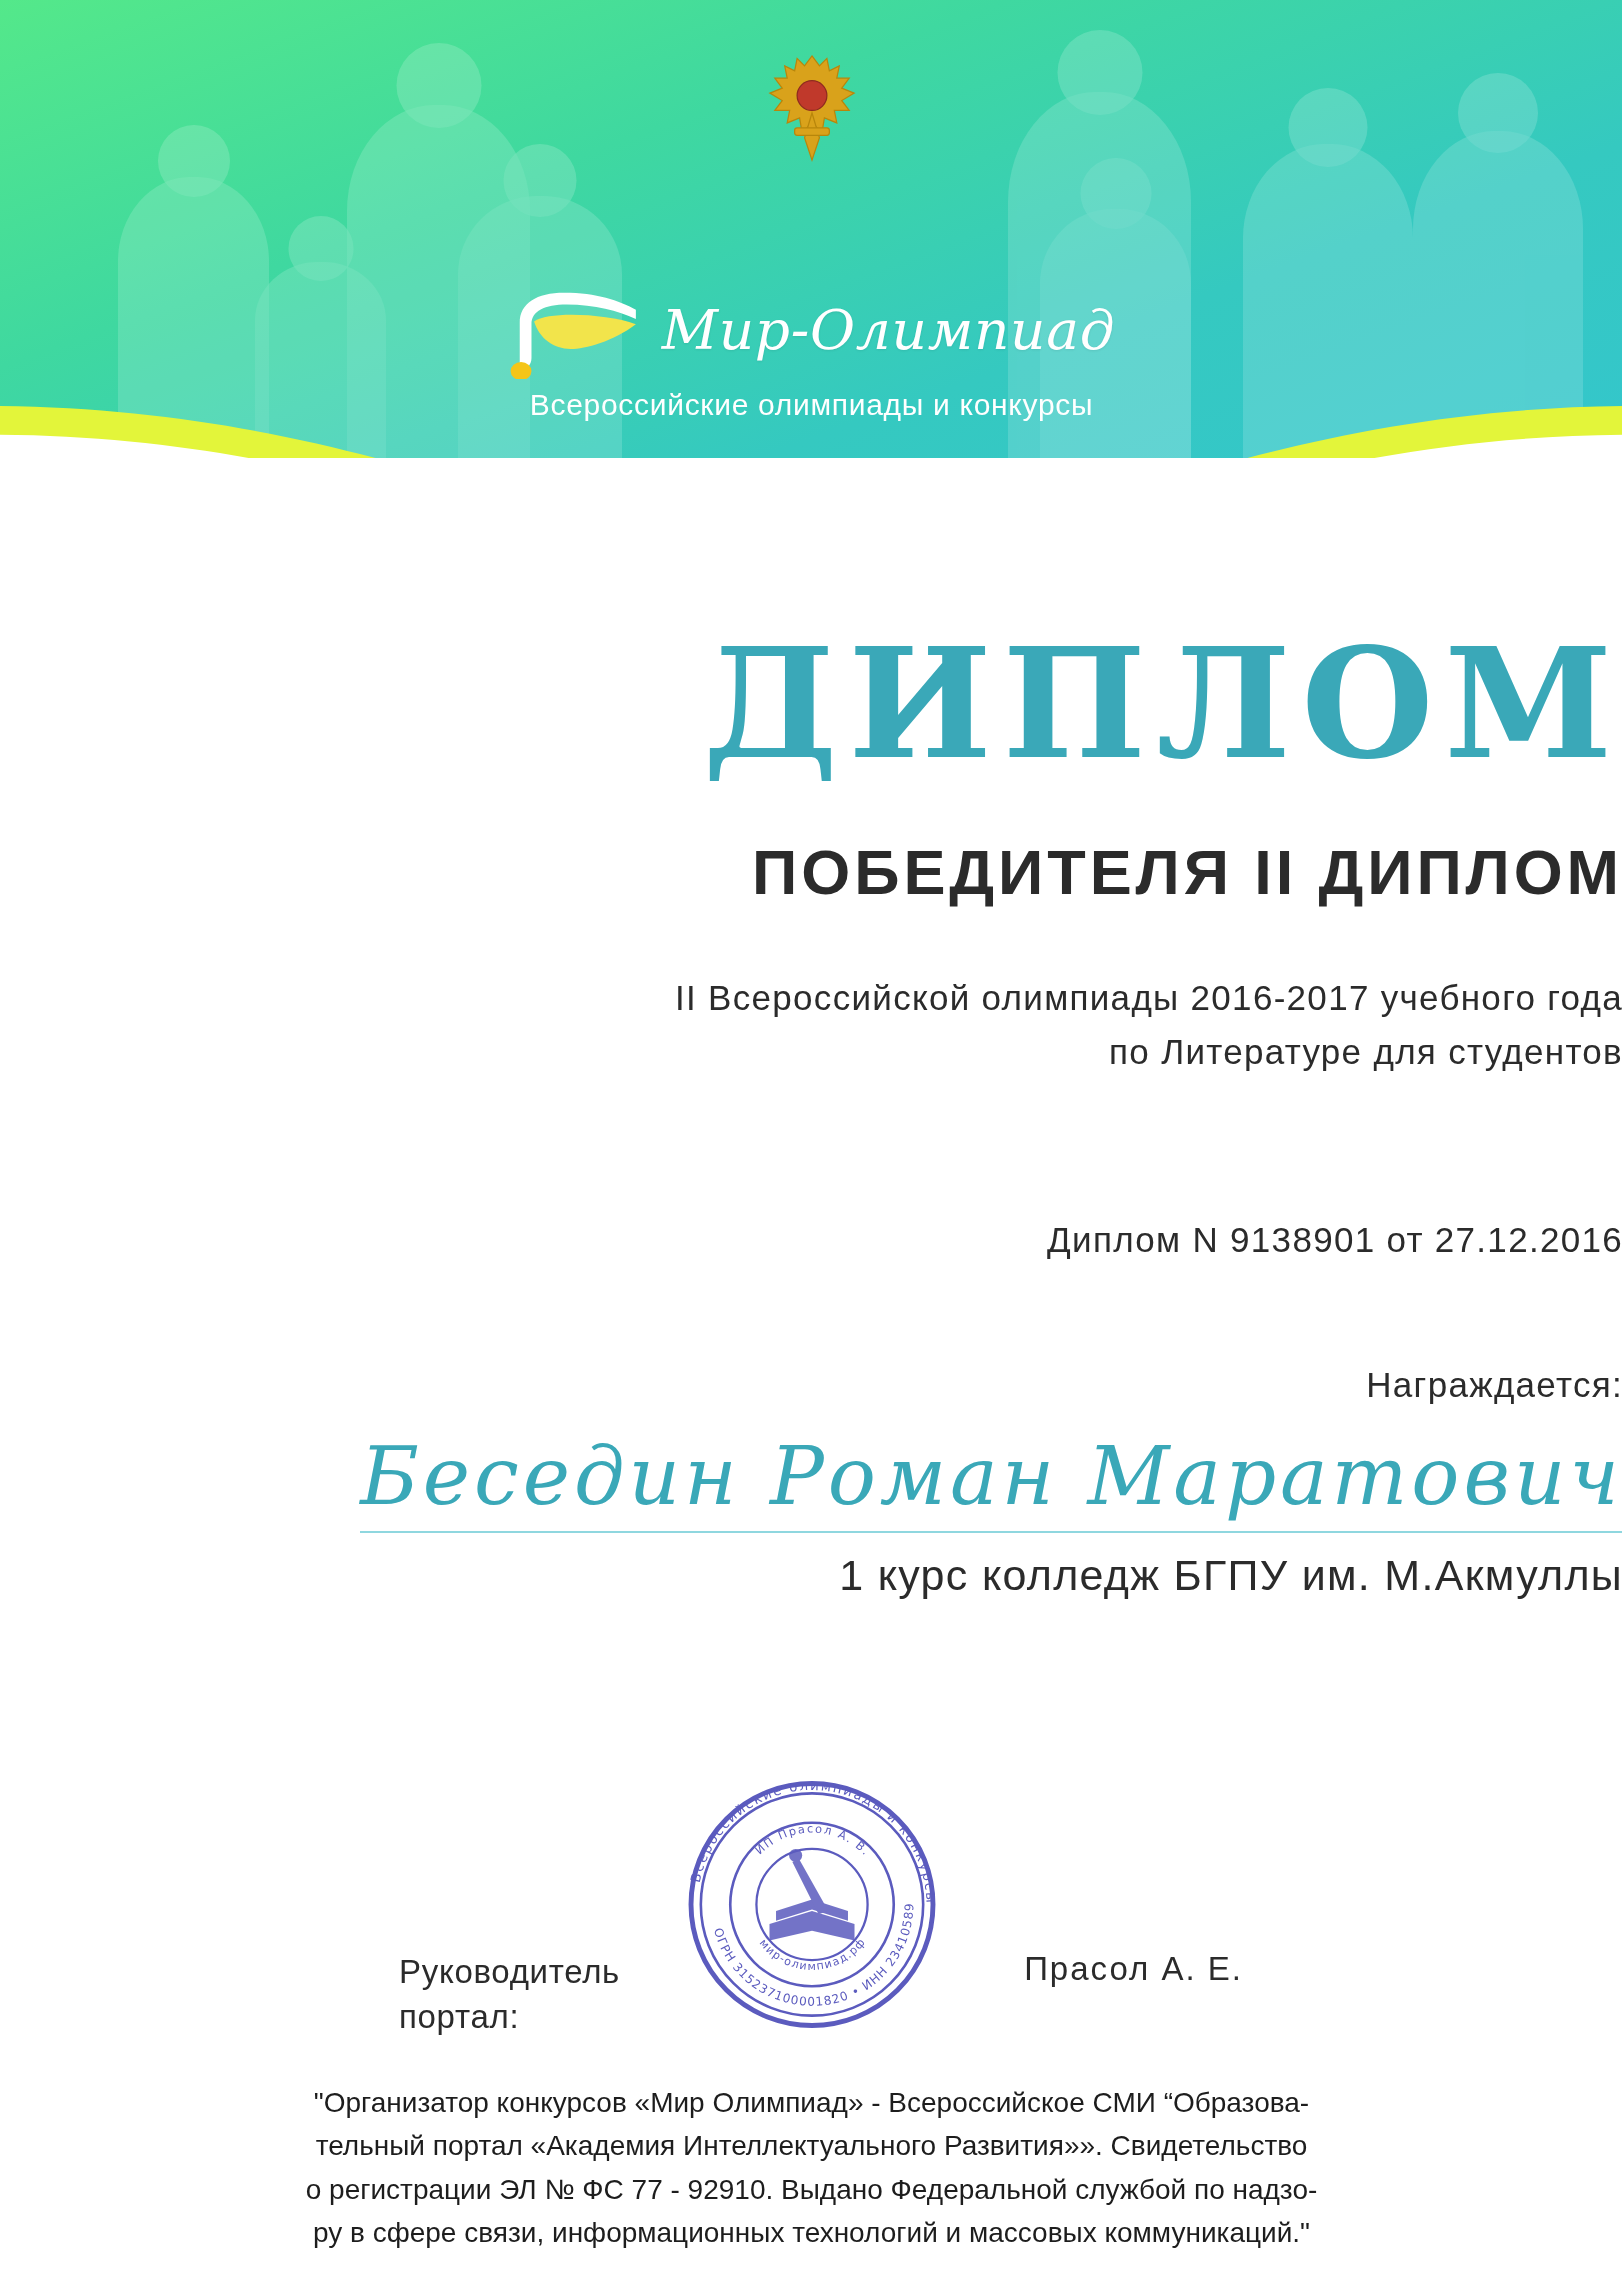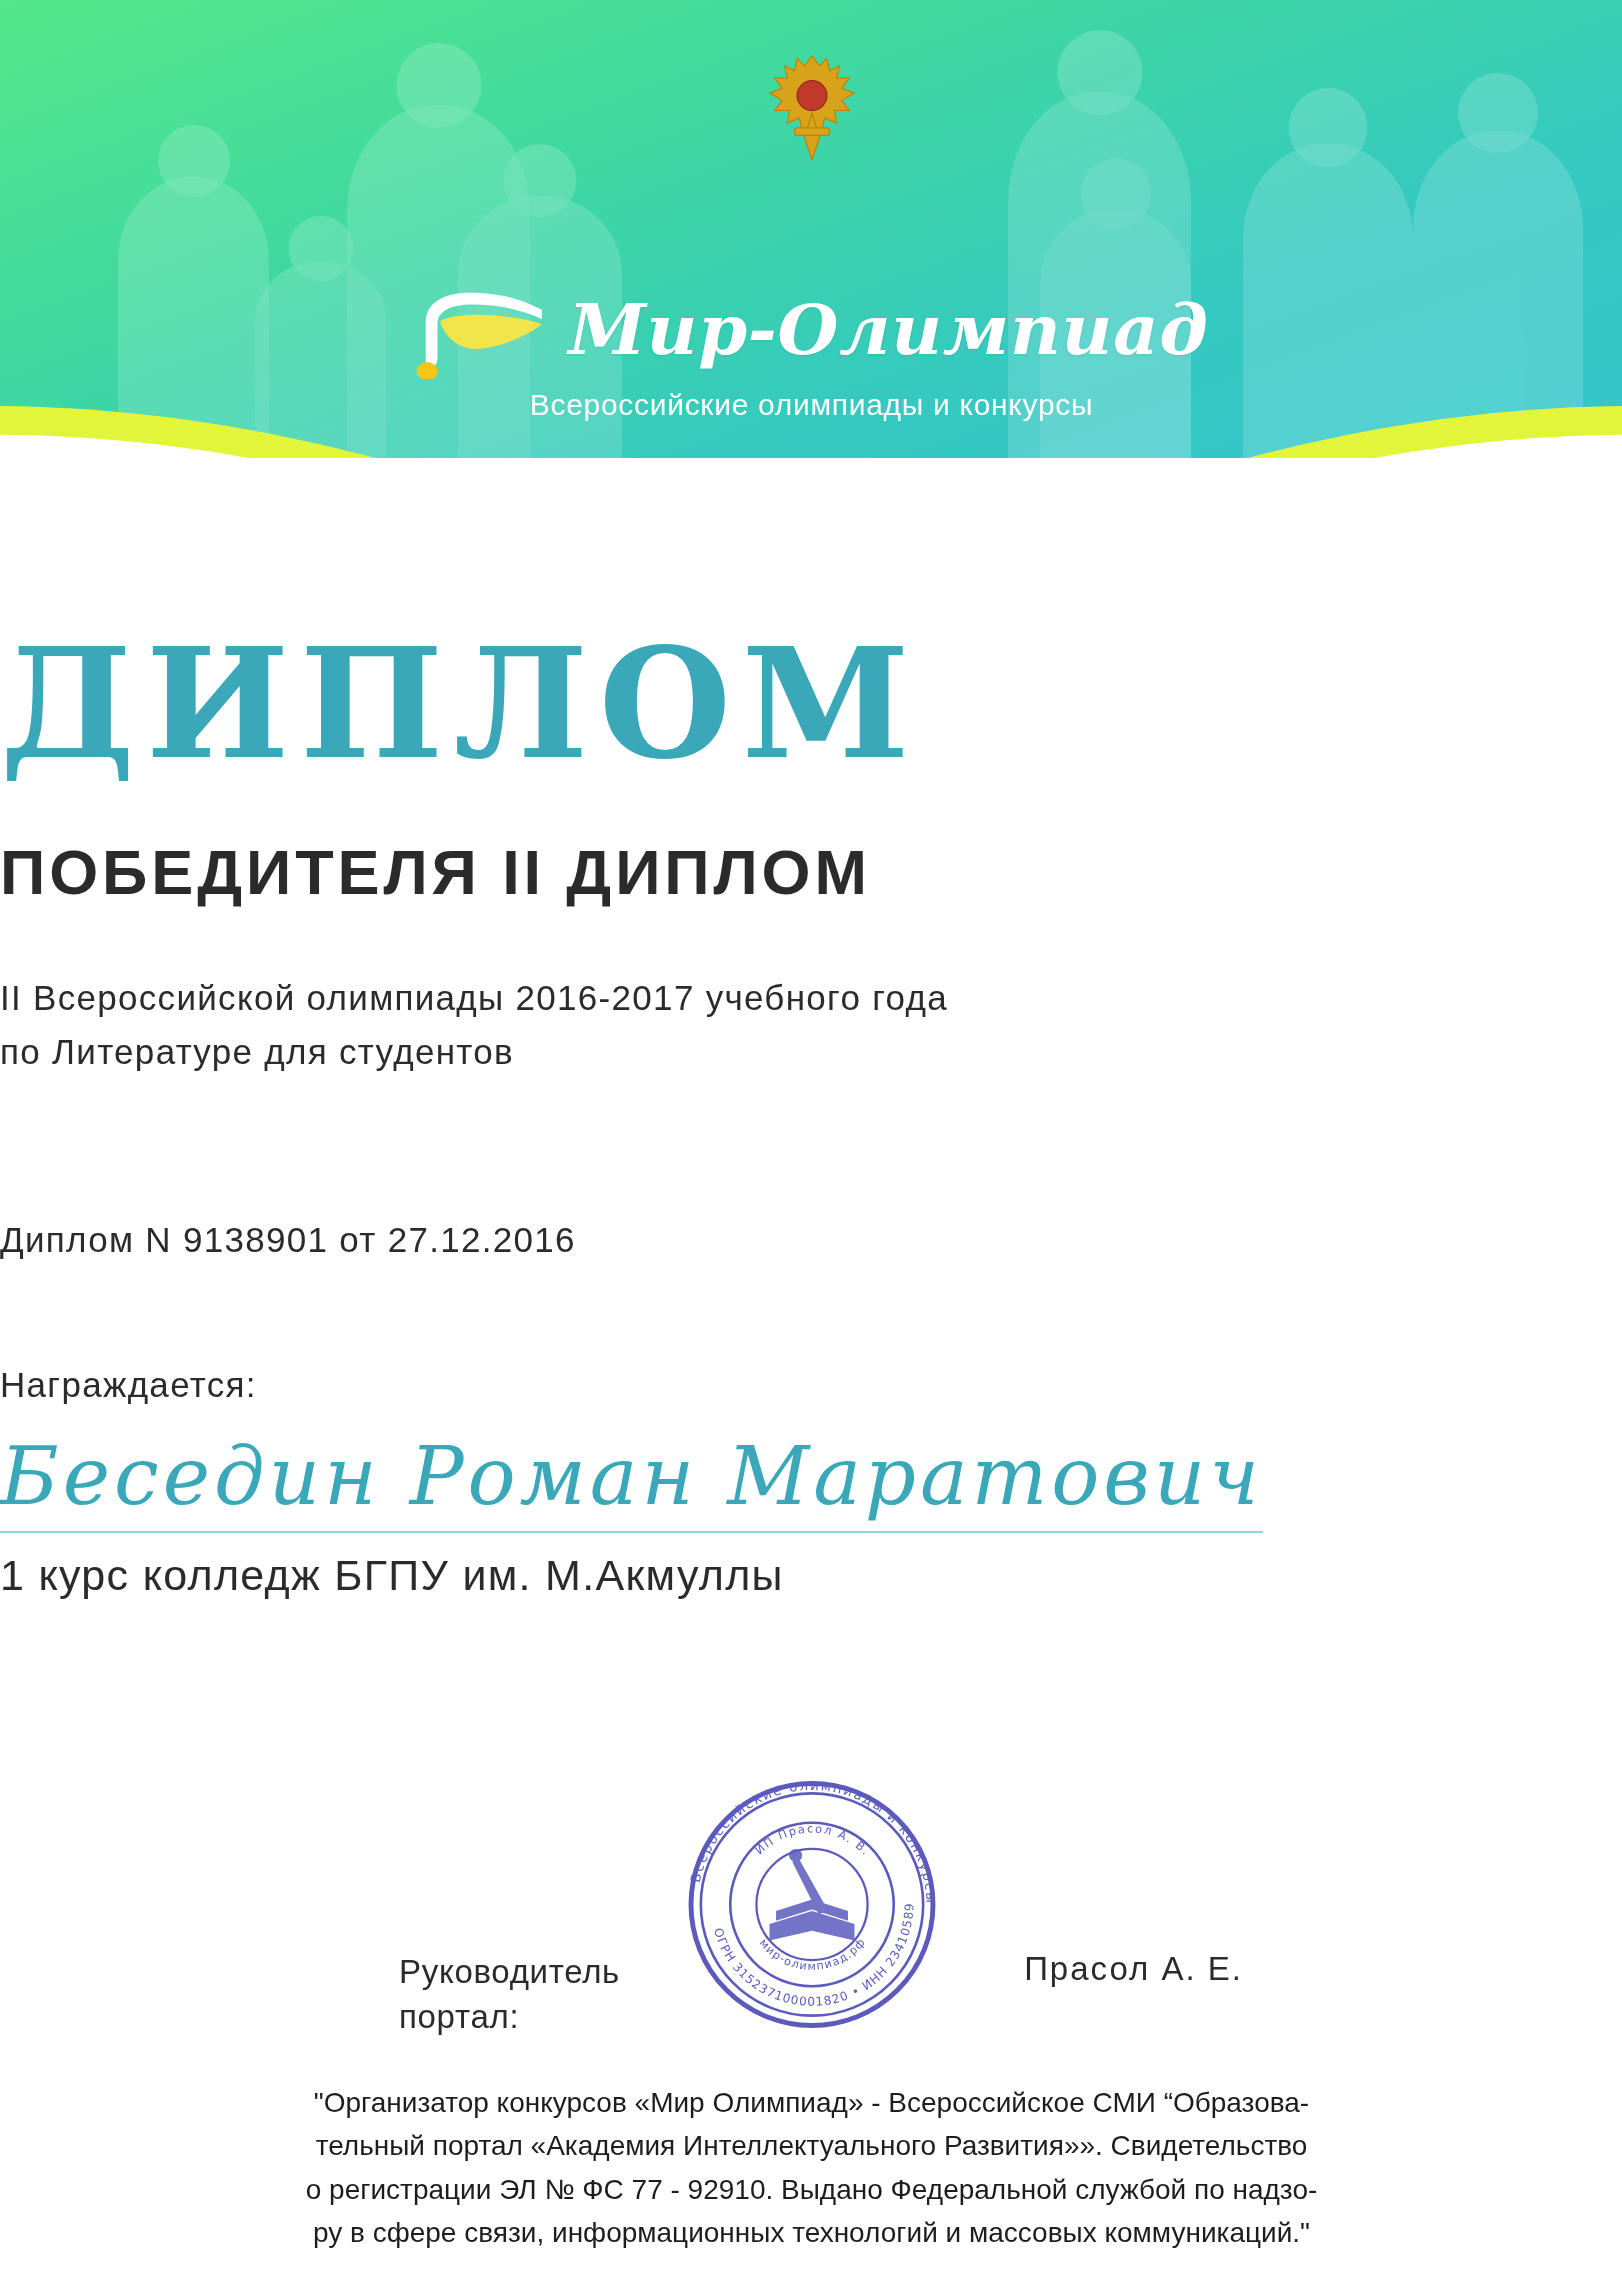--- a/index.html
+++ b/index.html
@@ -82,43 +82,43 @@
   }
   .logo-cap {
     width: 137px;
     height: 98px;
     position: relative;
     flex: none;
   }
   .logo-text {
     font-family: "DejaVu Serif", serif;
     font-style: italic;
-    font-weight: bold;
-    font-size: 70px;
+    font-weight: normal;
+    font-size: 55px;
     color: #ffffff;
     letter-spacing: 0.7px;
     line-height: 1;
     text-shadow: 0 1.3px 2.6px rgba(0,0,0,.08);
     white-space: nowrap;
   }
   .logo-sub {
     margin-top: 9.2px;
     font-size: 30px;
     color: #ffffff;
     letter-spacing: 0.7px;
     font-family: "Liberation Sans", sans-serif;
   }
 
   
   .content {
     position: absolute;
     left: 0;
     top: 628px;
     width: 1623px;
-    text-align: left;
+    text-align: right;
   }
   .title-main {
     font-family: "DejaVu Serif", serif;
     font-weight: bold;
     font-size: 152px;
     color: #3aa8b8;
     letter-spacing: 10.5px;
     line-height: 1;
     margin: 0;
   }

